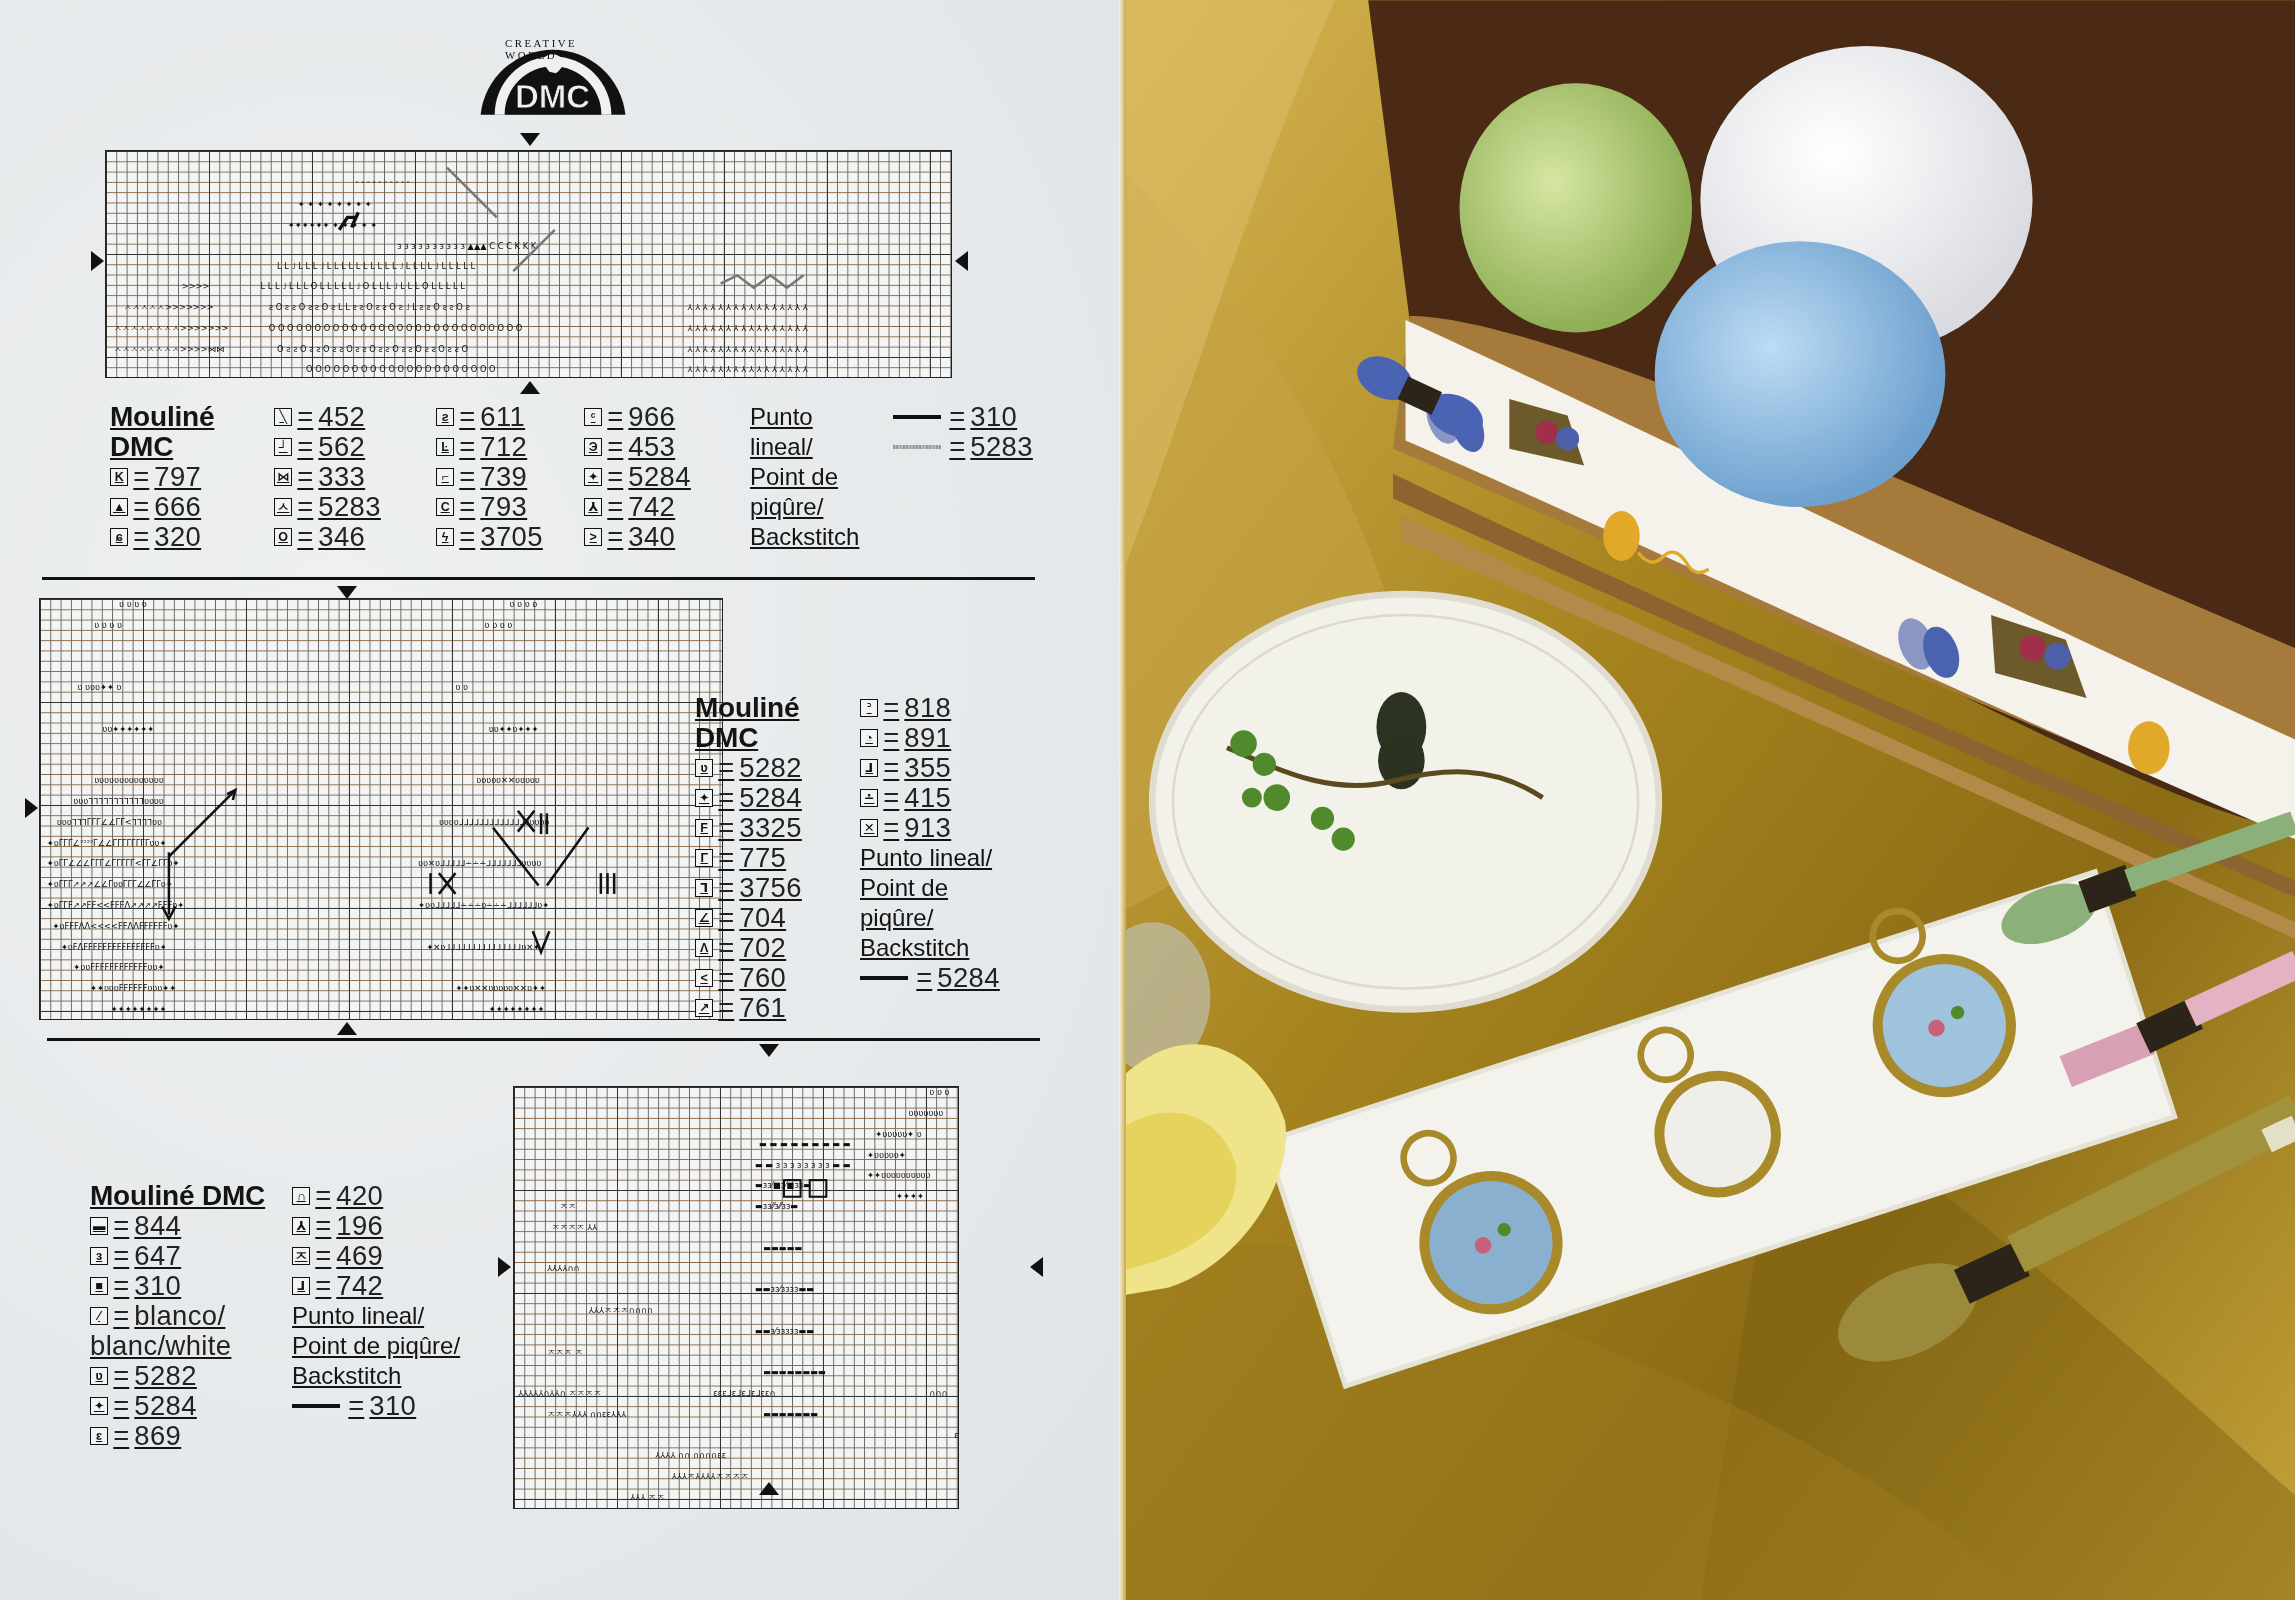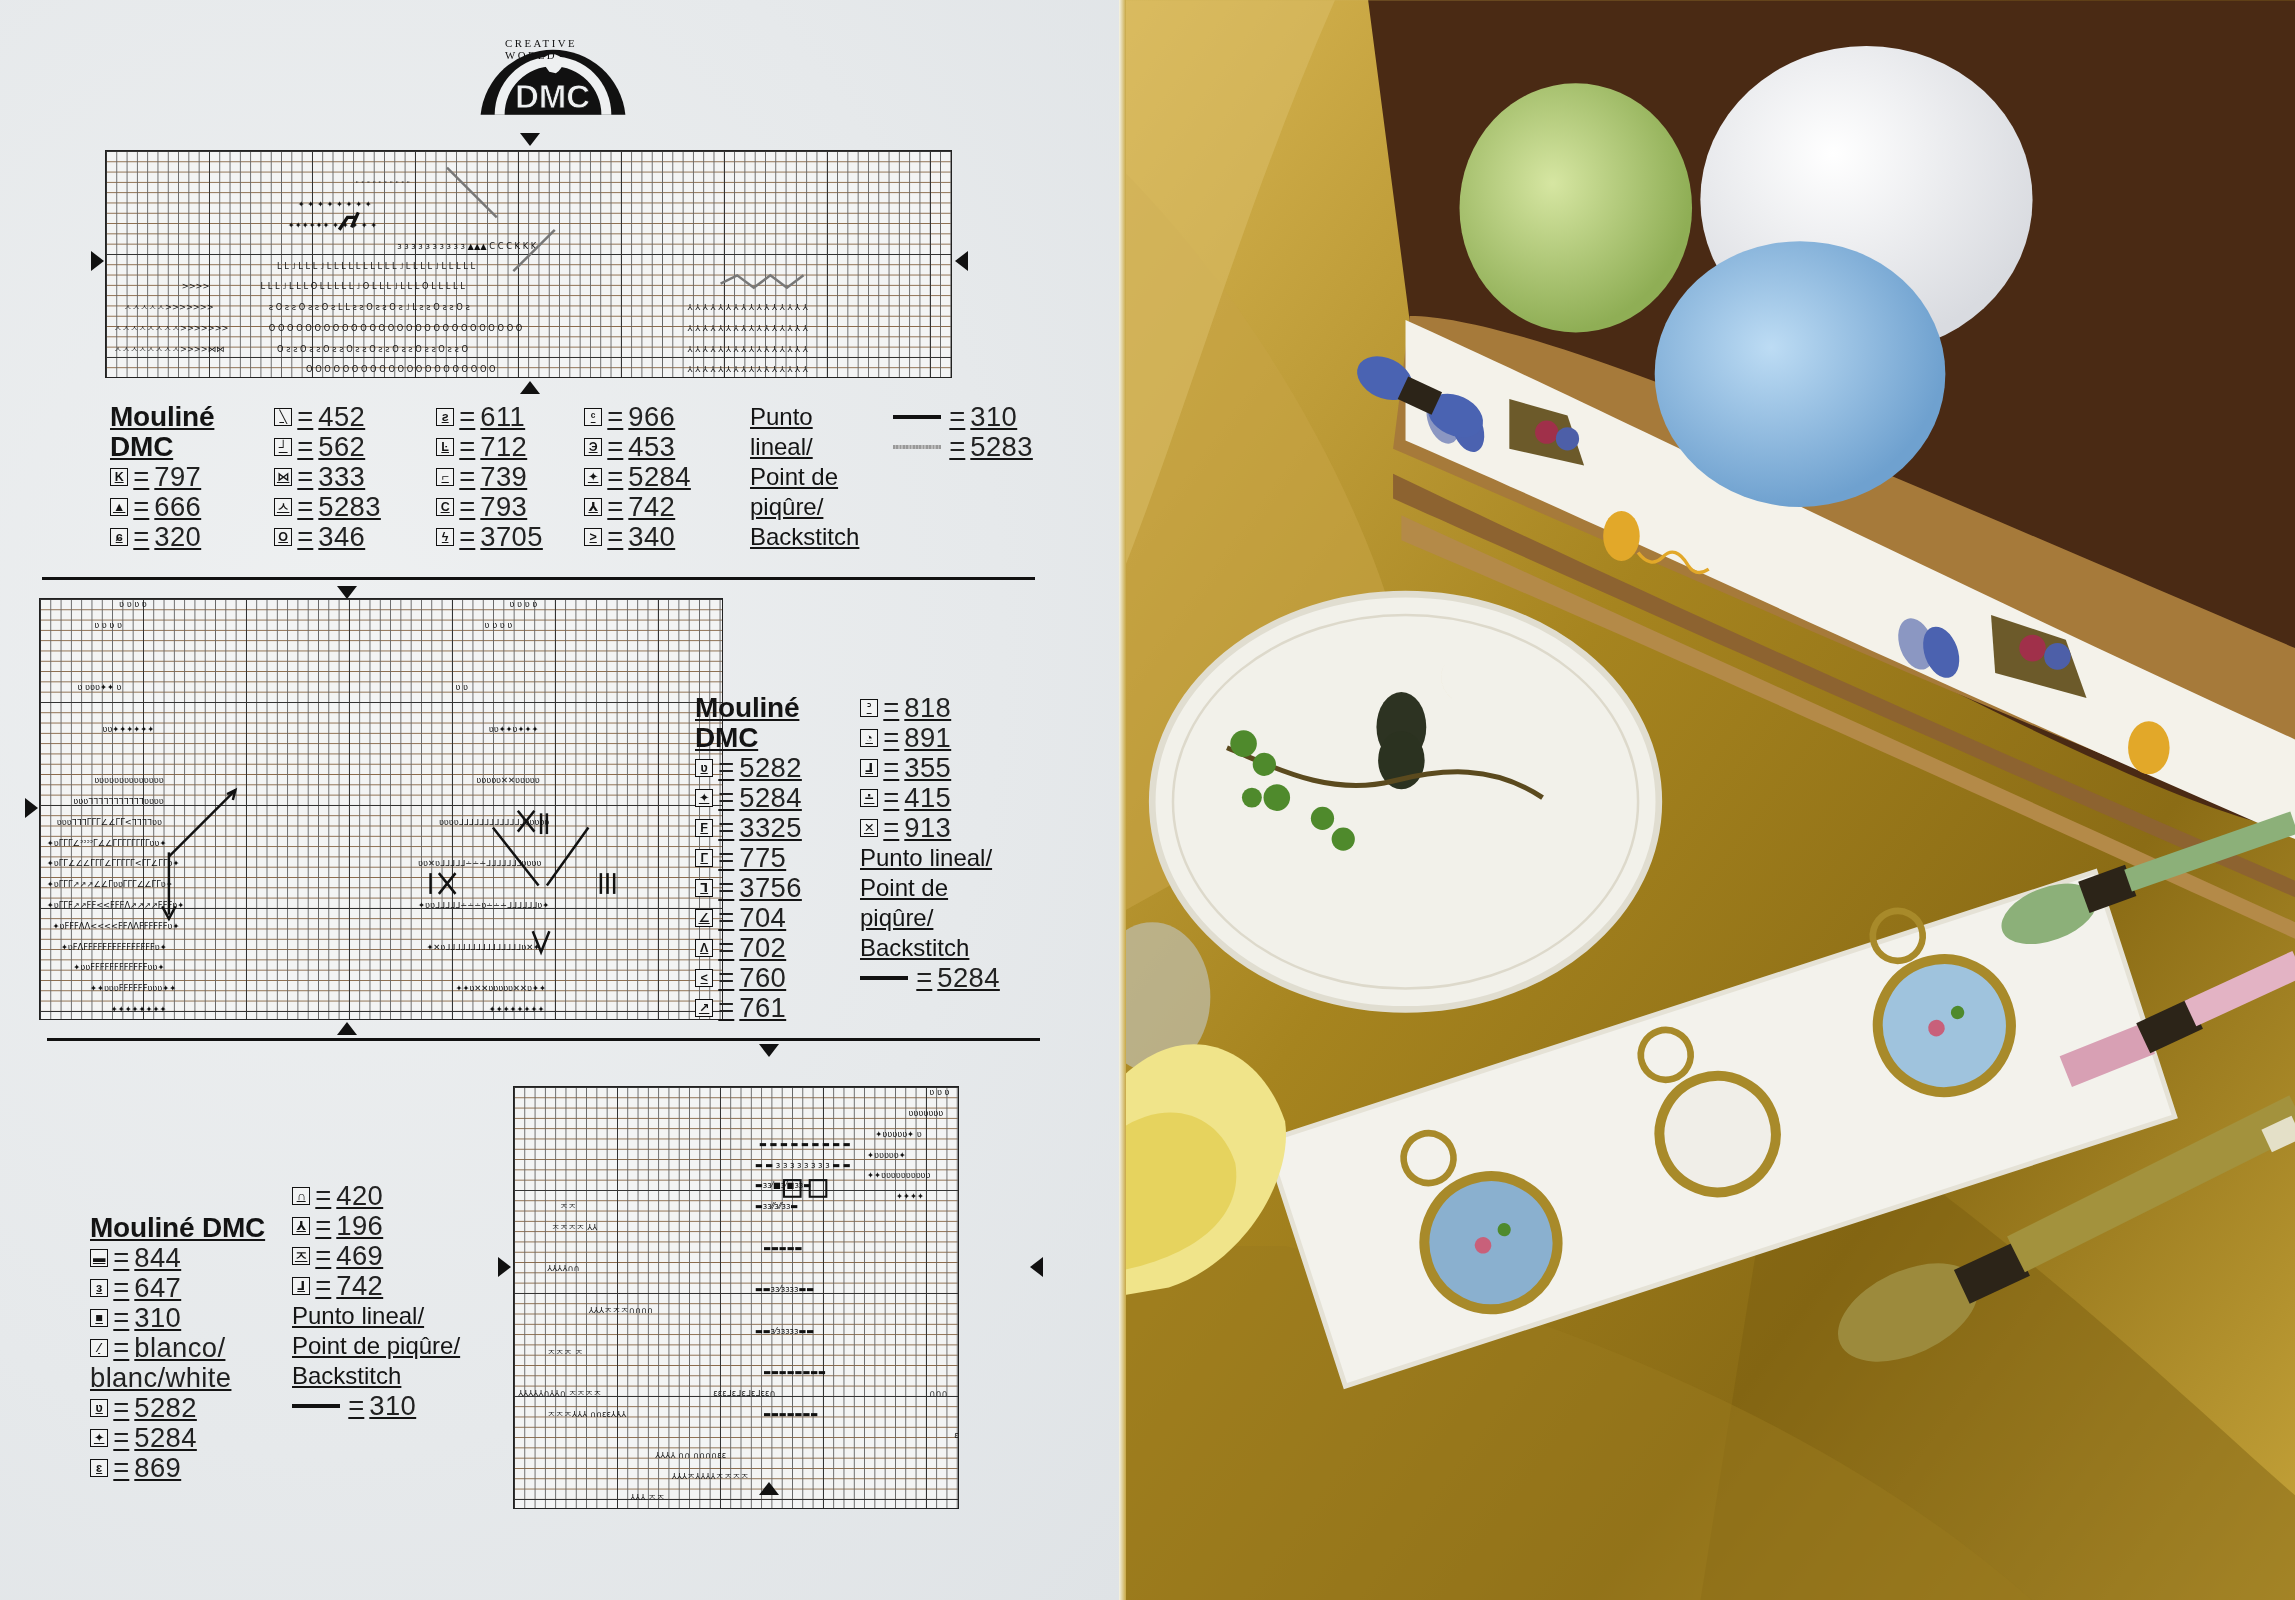--- a/index.html
+++ b/index.html
@@ -414,21 +414,21 @@
       </g>
       <rect x="325" y="112" width="20" height="20" fill="none" stroke="#111" stroke-width="2.5"></rect>
       <rect x="356" y="112" width="20" height="20" fill="none" stroke="#111" stroke-width="2.5"></rect>
     </svg>
   </div>
   <div class="marker m-right" style="left:498px;top:1257px;"></div>
   <div class="marker m-left" style="left:1030px;top:1257px;"></div>
   <div class="marker m-up" style="left:759px;top:1482px;"></div>
 
   <div class="legend" style="left:90px;top:1181px;width:399px;height:274px;">
-    <div class="leg-col" style="left:0;margin-top:32px;">
+    <div class="leg-col" style="left:0;">
       <div class="legend-title">Mouliné DMC</div>
       <div class="leg-row">
           <span class="sym">▬</span>
           <span class="eq">=</span>
           <span class="val">844</span>
         </div>
       <div class="leg-row">
           <span class="sym">ɜ</span>
           <span class="eq">=</span>
           <span class="val">647</span>

